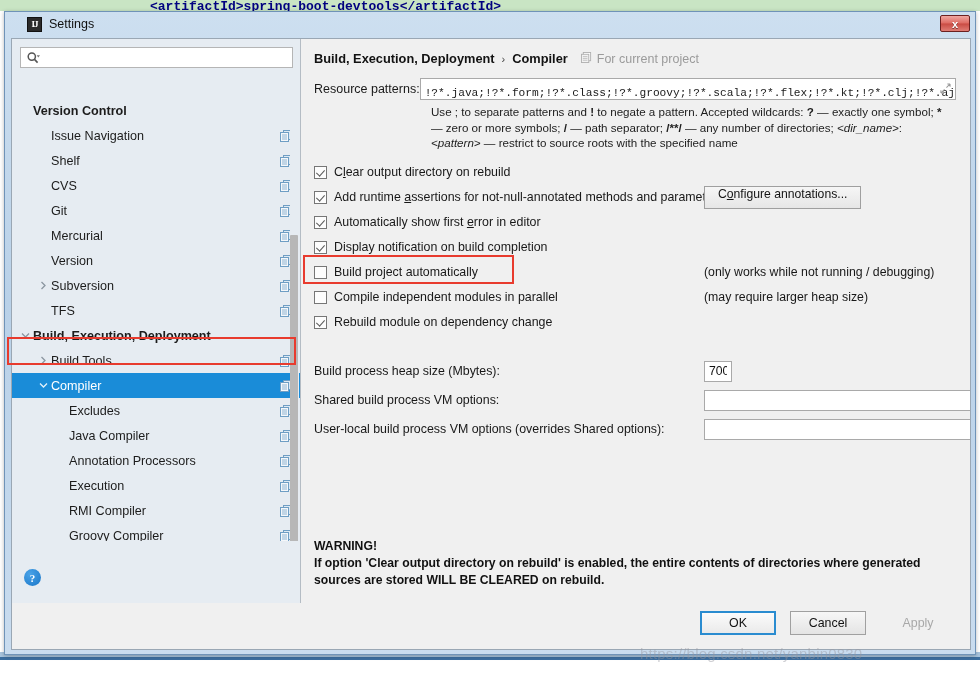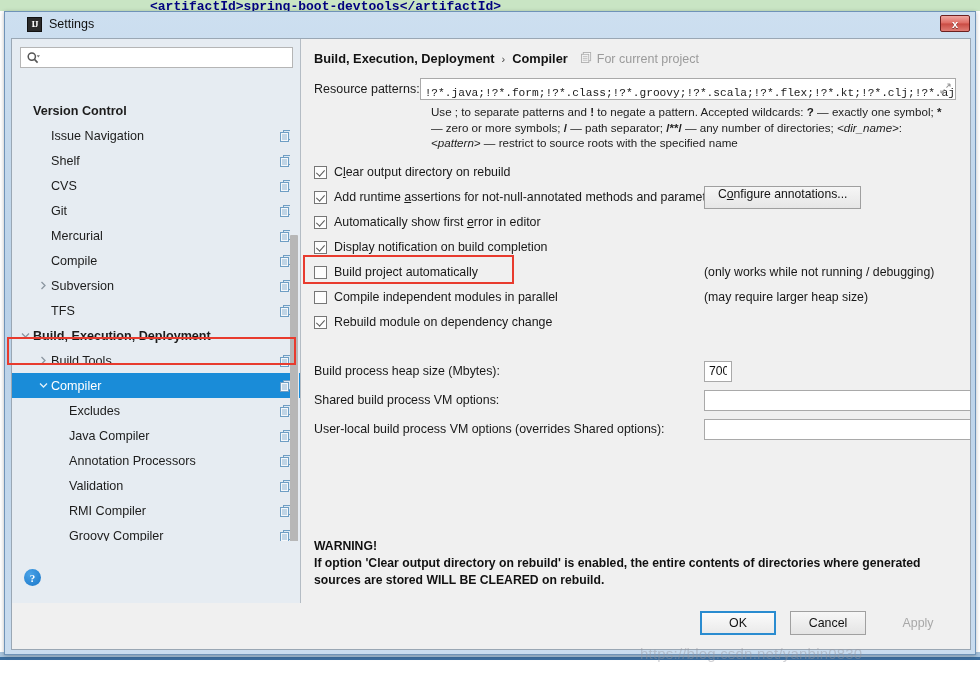--- a/index.html
+++ b/index.html
@@ -595,21 +595,21 @@
                     <rect x="0.5" y="2.5" width="8" height="9" fill="#f4f7fa" stroke="#6e9ec4"></rect>
                     <line x1="2" y1="5" x2="7" y2="5" stroke="#8fb4d2"></line>
                     <line x1="2" y1="7" x2="7" y2="7" stroke="#8fb4d2"></line>
                     <line x1="2" y1="9" x2="7" y2="9" stroke="#8fb4d2"></line>
                   </svg>
                 </span>
               </div>
               <div class="tree-row">
                 <div style="width: 24px; flex: 0 0 24px;"></div>
                 <div class="arrow"></div>
-                <span class="label">Compile</span>
+                <span class="label">Version</span>
                 <span class="proj-icon">
                   <svg width="12" height="12" viewBox="0 0 12 12">
                     <rect x="3.5" y="0.5" width="8" height="9" fill="#dce9f4" stroke="#6e9ec4"></rect>
                     <rect x="0.5" y="2.5" width="8" height="9" fill="#f4f7fa" stroke="#6e9ec4"></rect>
                     <line x1="2" y1="5" x2="7" y2="5" stroke="#8fb4d2"></line>
                     <line x1="2" y1="7" x2="7" y2="7" stroke="#8fb4d2"></line>
                     <line x1="2" y1="9" x2="7" y2="9" stroke="#8fb4d2"></line>
                   </svg>
                 </span>
               </div>
@@ -728,21 +728,21 @@
                     <rect x="0.5" y="2.5" width="8" height="9" fill="#f4f7fa" stroke="#6e9ec4"></rect>
                     <line x1="2" y1="5" x2="7" y2="5" stroke="#8fb4d2"></line>
                     <line x1="2" y1="7" x2="7" y2="7" stroke="#8fb4d2"></line>
                     <line x1="2" y1="9" x2="7" y2="9" stroke="#8fb4d2"></line>
                   </svg>
                 </span>
               </div>
               <div class="tree-row">
                 <div style="width: 42px; flex: 0 0 42px;"></div>
                 <div class="arrow"></div>
-                <span class="label">Validation</span>
+                <span class="label">Execution</span>
                 <span class="proj-icon">
                   <svg width="12" height="12" viewBox="0 0 12 12">
                     <rect x="3.5" y="0.5" width="8" height="9" fill="#dce9f4" stroke="#6e9ec4"></rect>
                     <rect x="0.5" y="2.5" width="8" height="9" fill="#f4f7fa" stroke="#6e9ec4"></rect>
                     <line x1="2" y1="5" x2="7" y2="5" stroke="#8fb4d2"></line>
                     <line x1="2" y1="7" x2="7" y2="7" stroke="#8fb4d2"></line>
                     <line x1="2" y1="9" x2="7" y2="9" stroke="#8fb4d2"></line>
                   </svg>
                 </span>
               </div>

